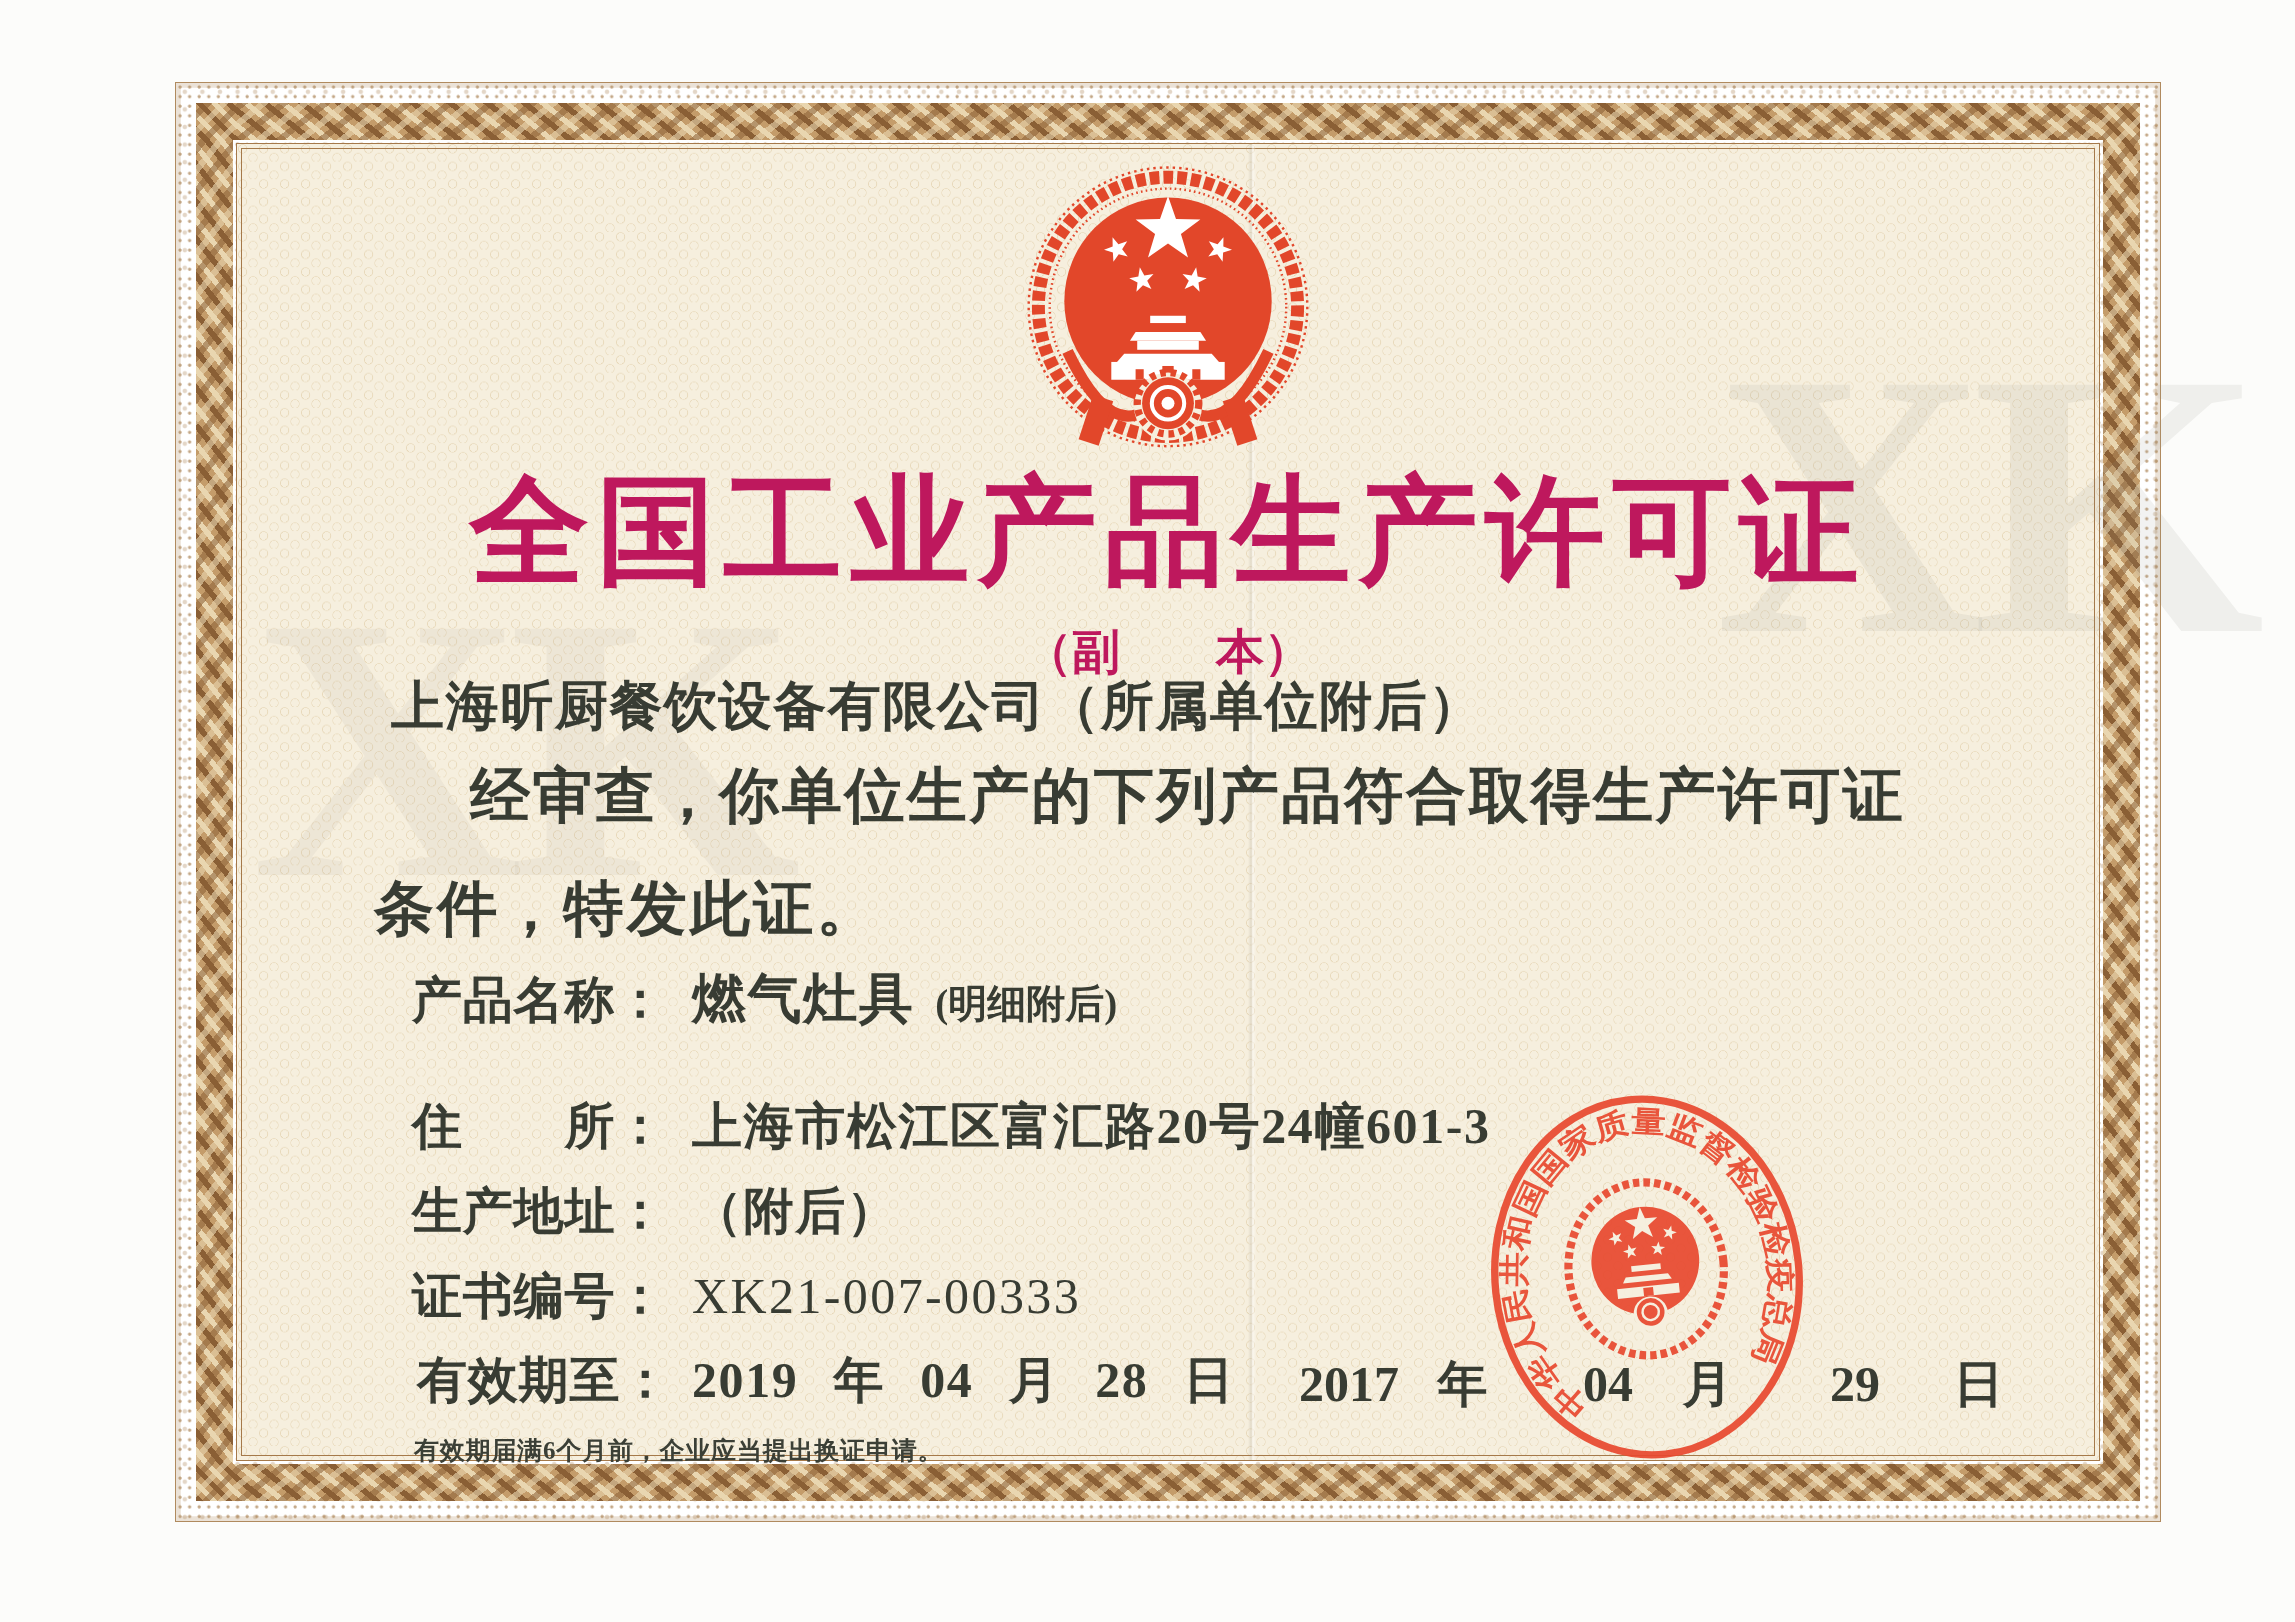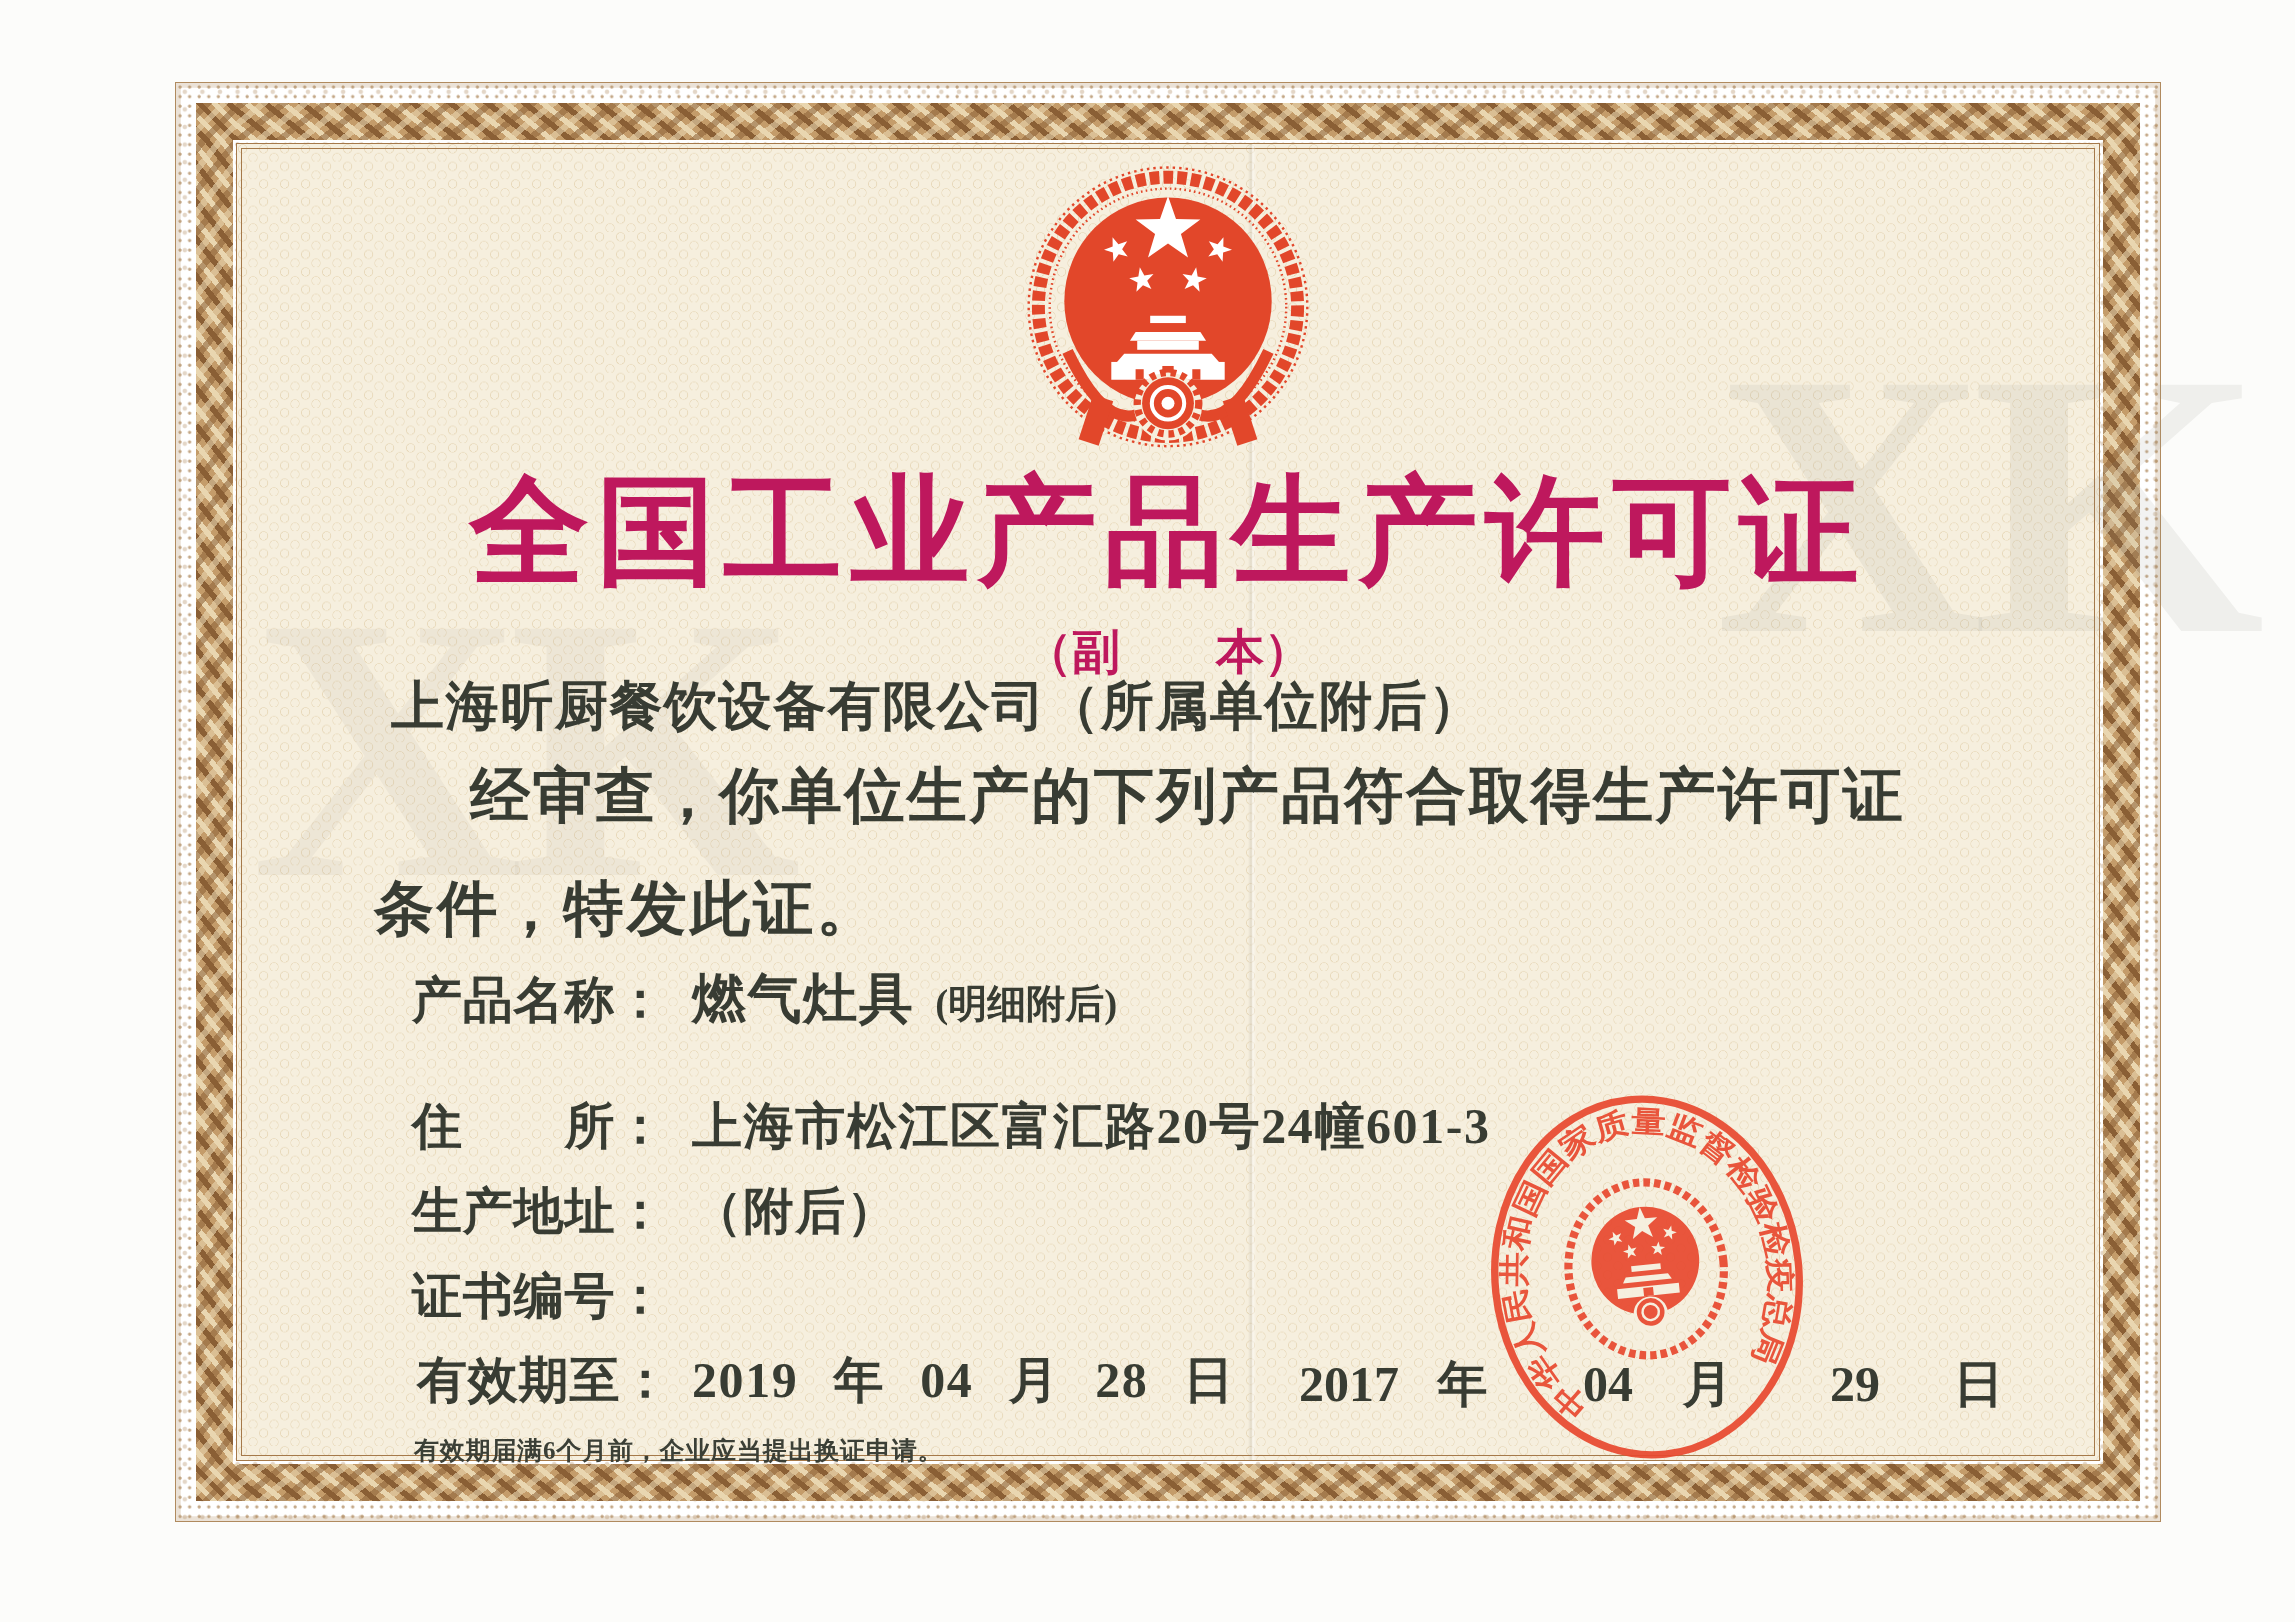--- a/index.html
+++ b/index.html
@@ -184,20 +184,21 @@
     <div class="row row-address">
       <span class="lbl">住　　所：</span>
       <span class="val">上海市松江区富汇路20号24幢601-3</span>
     </div>
     <div class="row row-prodaddr">
       <span class="lbl">生产地址：</span>
       <span class="val">（附后）</span>
     </div>
     <div class="row row-certno">
       <span class="lbl">证书编号：</span>
+      <span class="val">XK21-007-00333</span>
     </div>
     <div class="row row-valid">
       <span class="lbl">有效期至：</span>
       <span class="val">2019 年 04 月 28 日</span>
     </div>
 
     <div class="issue-date">
       <span class="id-year">2017</span>
       <span class="id-ylab">年</span>
       <span class="id-month">04</span>

